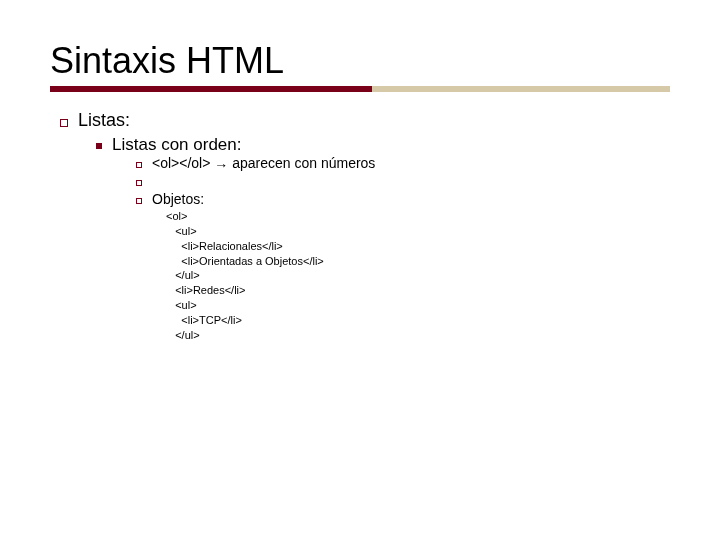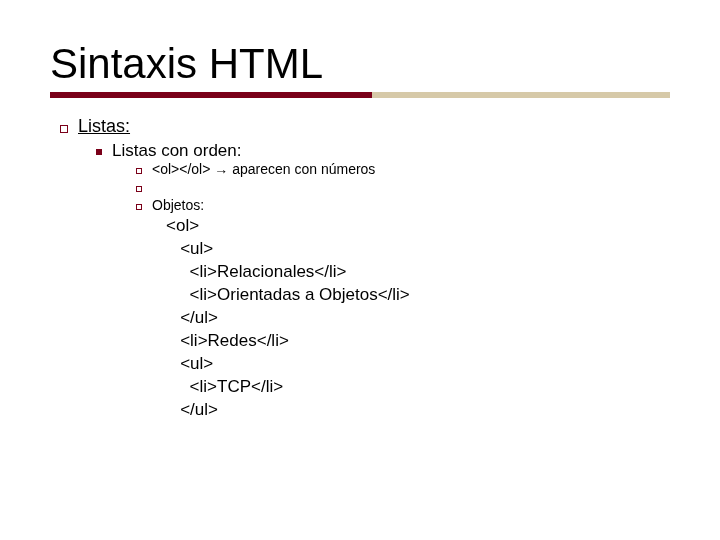--- a/index.html
+++ b/index.html
@@ -5,21 +5,21 @@
   * { margin: 0; padding: 0; box-sizing: border-box; }
   body {
     width: 720px;
     height: 540px;
     background: #fff;
     font-family: Verdana, Geneva, sans-serif;
     color: #000;
     padding: 40px 50px;
   }
   .title {
-    font-size: 42px;
+    font-size: 36px;
     font-weight: normal;
     margin-bottom: 4px;
   }
   .underline-bar {
     height: 6px;
     width: 100%;
     display: flex;
     margin-bottom: 18px;
   }
   .underline-dark {
@@ -52,26 +52,26 @@
   }
   .bullet-xs {
     display: inline-block;
     width: 6px;
     height: 6px;
     border: 1px solid #7a0019;
     margin-right: 10px;
     position: relative;
     top: 0;
   }
-  .lvl1 { margin-left: 10px; font-size: 18px; margin-bottom: 4px; text-decoration: underline; }
+  .lvl1 { margin-left: 10px; font-size: 18px; margin-bottom: 4px; }
   .lvl2 { margin-left: 46px; font-size: 17px; }
   .lvl3 { margin-left: 86px; font-size: 14px; margin-bottom: 2px; }
   .code-block {
     margin-left: 116px;
-    font-size: 17px;
+    font-size: 11px;
     line-height: 1.35;
     font-family: Verdana, Geneva, sans-serif;
   }
   .code-block div { white-space: pre; }
 </style>
 </head>
 <body>
 
 <h1 class="title">Sintaxis HTML</h1>
 <div class="underline-bar">

